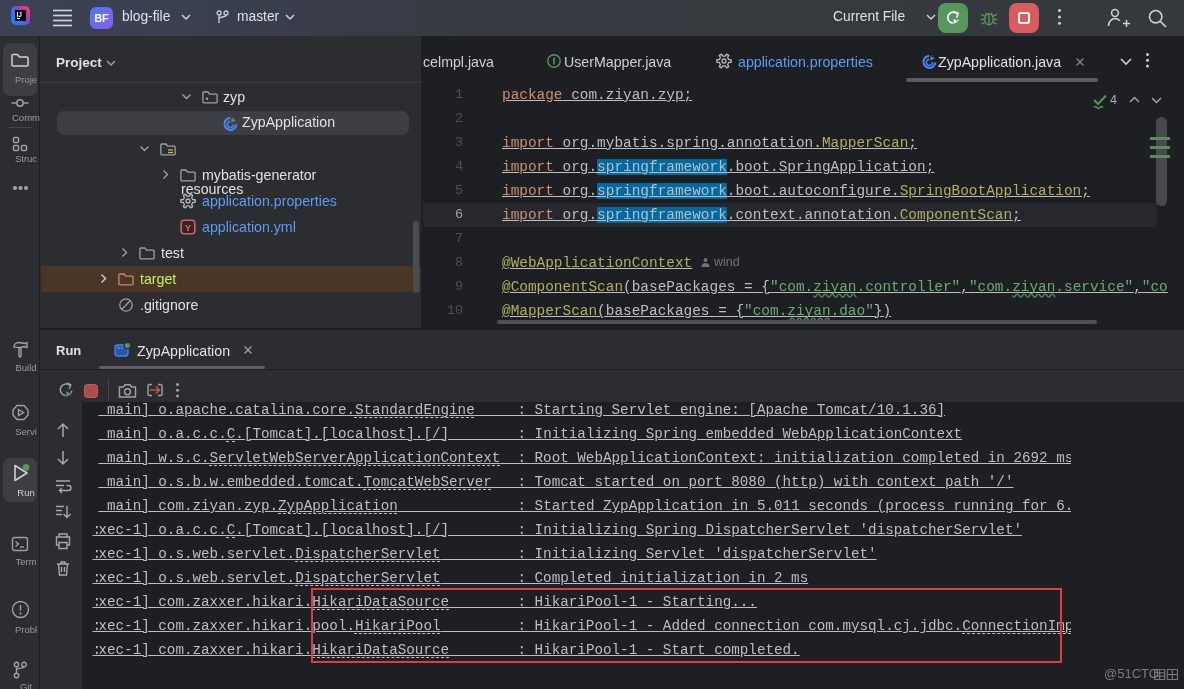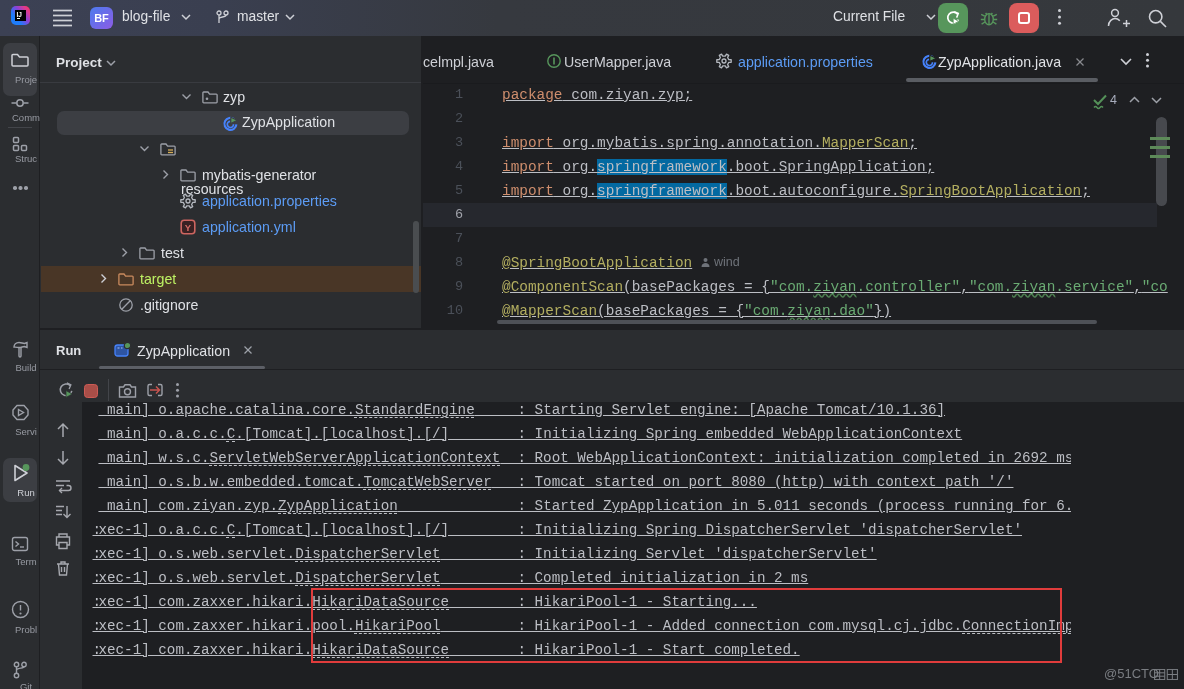--- a/index.html
+++ b/index.html
@@ -312,21 +312,22 @@
   <div class="lnum" style="top:203px;color:#A1A3AB;">6</div>
   <div class="lnum" style="top:227px;">7</div>
   <div class="lnum" style="top:251px;">8</div>
   <div class="lnum" style="top:275px;">9</div>
   <div class="lnum" style="top:299px;">10</div>
 
   <div class="mono cline" style="top:83px;color:#BCBEC4;"><span class="kw">package</span> com.ziyan.zyp;</div>
   <div class="mono cline" style="top:131px;color:#BCBEC4;"><span class="kw">import</span> org.mybatis.spring.annotation.<span class="gold">MapperScan</span>;</div>
   <div class="mono cline" style="top:155px;color:#BCBEC4;"><span class="kw">import</span> org.<span class="hl">springframework</span>.boot.SpringApplication;</div>
   <div class="mono cline" style="top:179px;color:#BCBEC4;"><span class="kw">import</span> org.<span class="hl">springframework</span>.boot.autoconfigure.<span class="gold">SpringBootApplication</span>;</div>
-  <div class="mono cline" style="top:251px;color:#BCBEC4;"><span class="gold">@SpringBootApplication</span></div>
+  <div class="mono cline" style="top:203px;color:#BCBEC4;"><span class="kw">import</span> org.<span class="hl">springframework</span>.context.annotation.<span class="gold">ComponentScan</span>;</div>
+  <div class="mono cline" style="top:251px;color:#BCBEC4;"><span class="gold">@WebApplicationContext</span></div>
   <svg class="abs" style="left:700px;top:257px" width="11" height="11" viewBox="0 0 11 11">
     <circle cx="5.5" cy="3" r="2" fill="#6F737A"></circle>
     <path d="M1.5 10 c0,-3 2,-4 4,-4 c2,0 4,1 4,4 Z" fill="#6F737A"></path>
   </svg>
   <div class="abs" style="left:714px;top:255px;color:#6F737A;font-size:12.5px;">wind</div>
   <div class="mono cline" style="top:275px;color:#BCBEC4;"><span class="gold">@ComponentScan</span>(basePackages = {<span class="str">"com.<span class="wavy">ziyan</span>.controller"</span>,<span class="str">"com.<span class="wavy">ziyan</span>.service"</span>,<span class="str">"co</span></div>
   <div class="mono cline" style="top:299px;color:#BCBEC4;"><span class="gold">@MapperScan</span>(basePackages = {<span class="str">"com.<span class="wavy">ziyan</span>.dao"</span>})</div>
 
   <svg class="abs" style="left:1092px;top:93px" width="16" height="17" viewBox="0 0 16 17">
     <polyline points="2,7 6,11 14,2.5" fill="none" stroke="#549159" stroke-width="2"></polyline>

